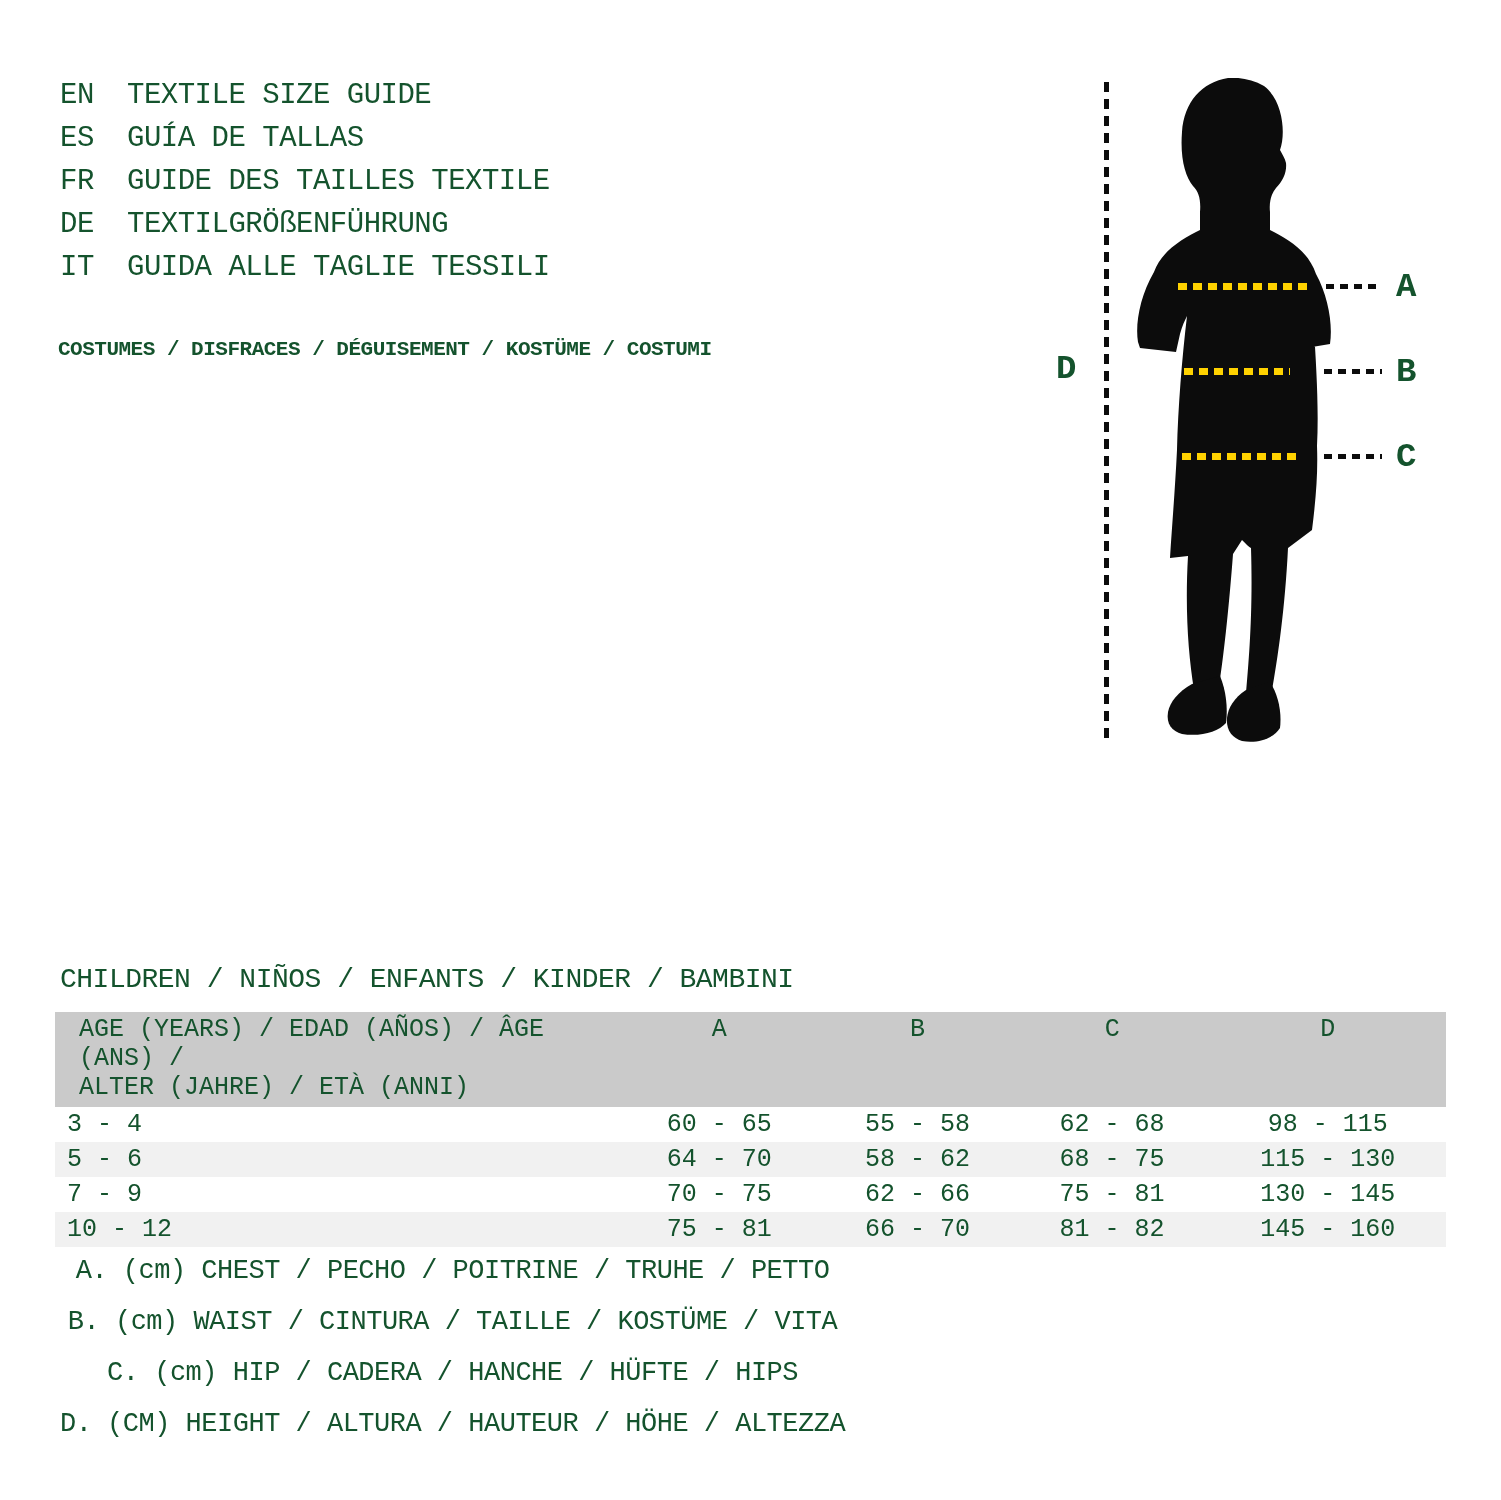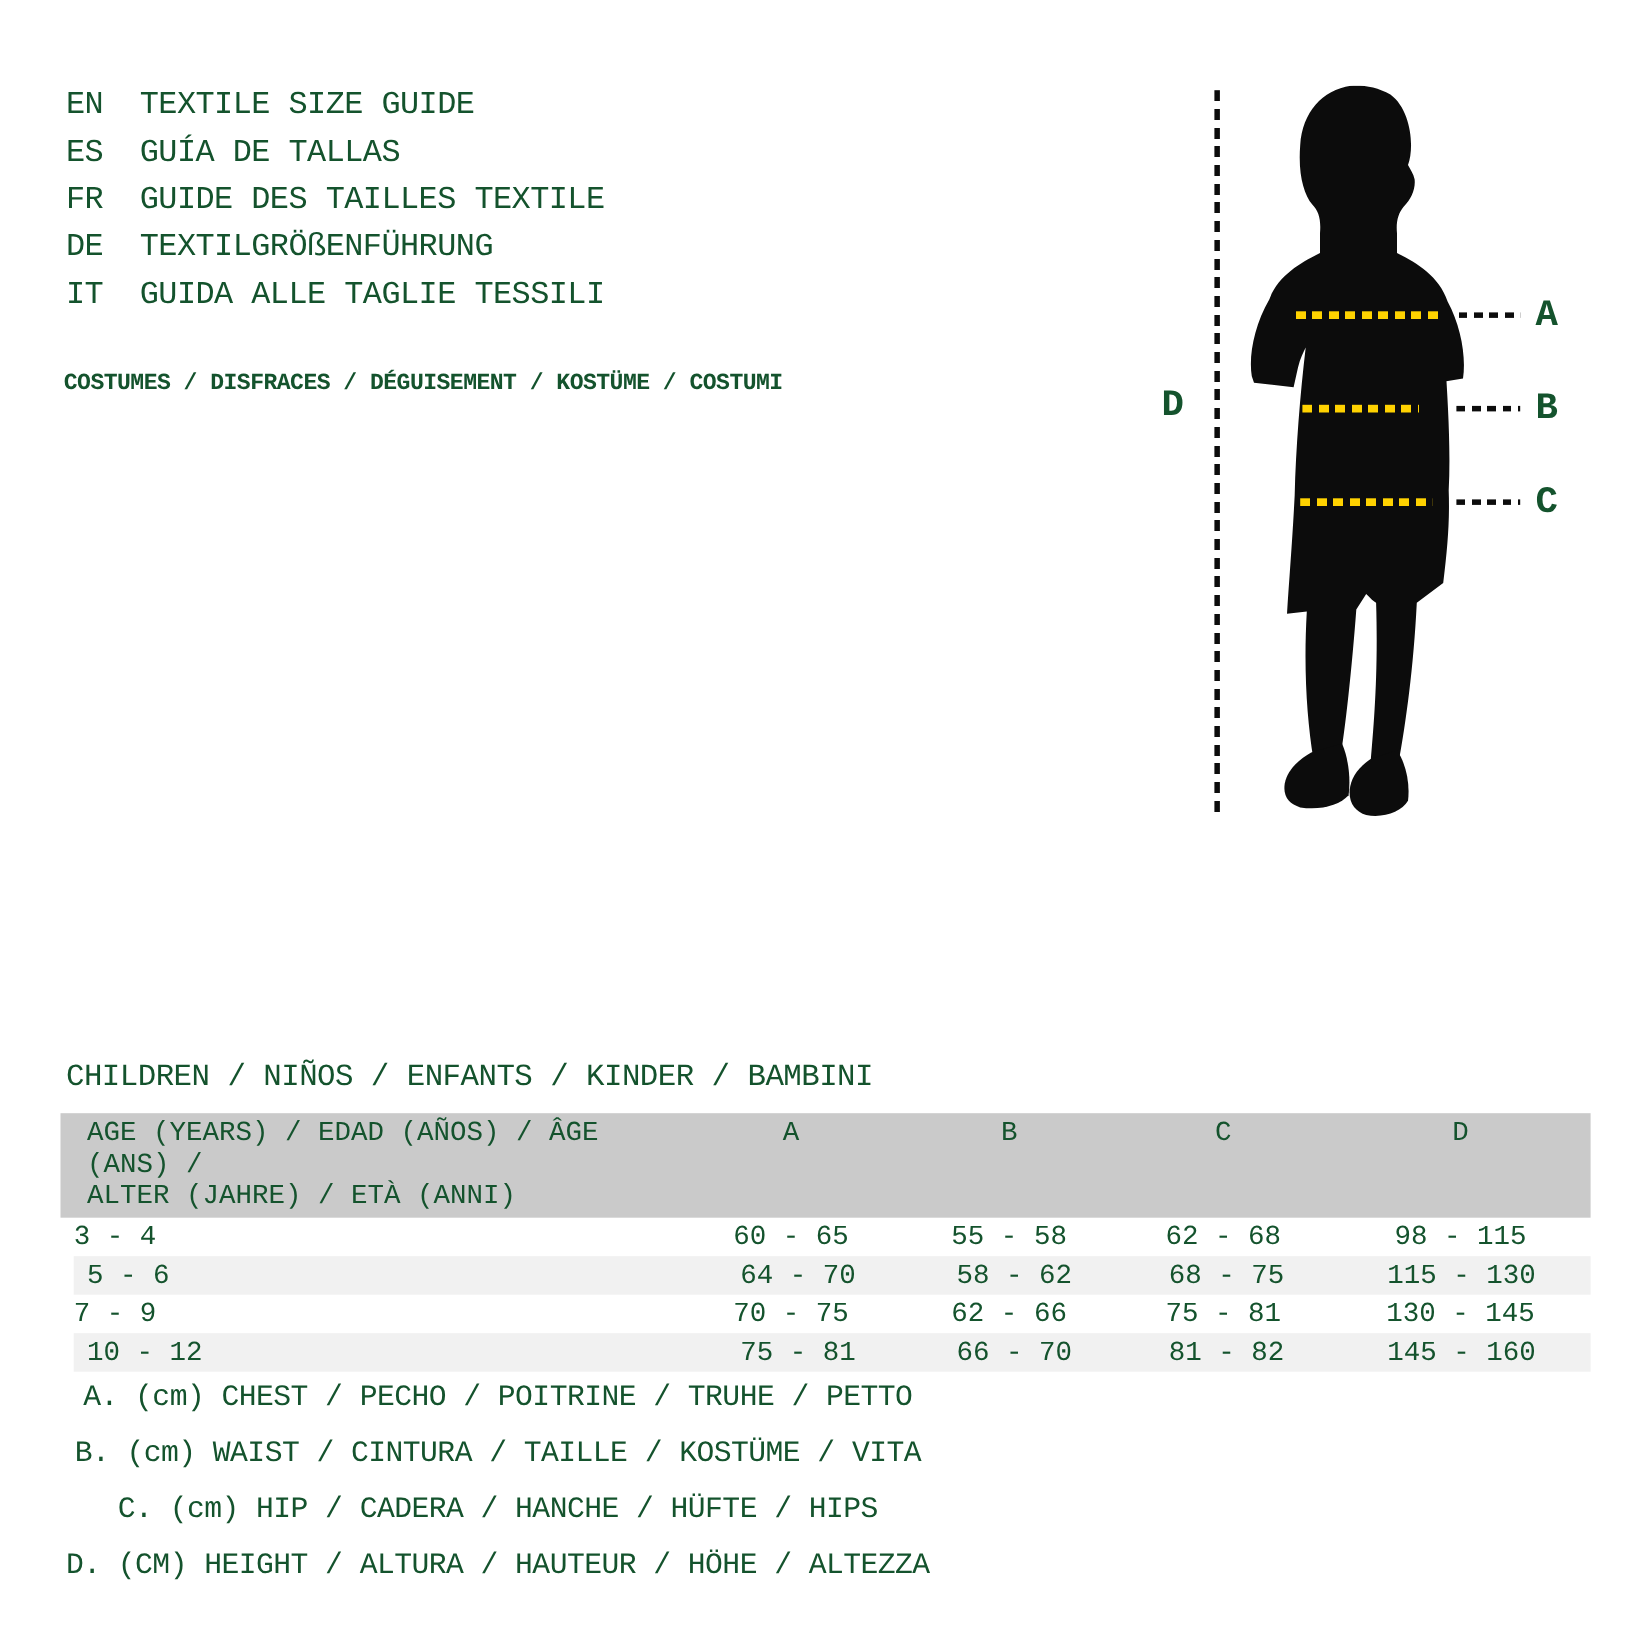--- a/index.html
+++ b/index.html
@@ -48,21 +48,21 @@
   
   .section-title{position:absolute;left:60px;top:944px;font-size:28px;letter-spacing:-0.5px;margin-top:20px;}
   
   .size-table{position:absolute;left:55px;top:1012px;width:1391px;font-size:25px;}
   .t-row{display:grid;grid-template-columns:40.5% 14.5% 14% 14% 17%;}
   .t-header{background:#cacaca;padding:3px 0 5px 0;line-height:29px;}
   .t-header .age-head{padding-left:24px;}
   .t-col{text-align:center;}
   .t-data{height:35px;line-height:35px;}
   .t-data .age-cell{padding-left:12px;}
-  .t-data.stripe{background:#f1f1f1;margin-left:12px;}
+  .t-data.stripe{background:#f1f1f1;}
   
   .legend{position:absolute;left:60px;top:1246px;font-size:27px;letter-spacing:-0.5px;}
   .legend-line{height:51px;line-height:51px;white-space:nowrap;text-align:center;}
 </style>
 </head>
 <body>
 
 <div class="page">
 
   <div class="lang-list">

